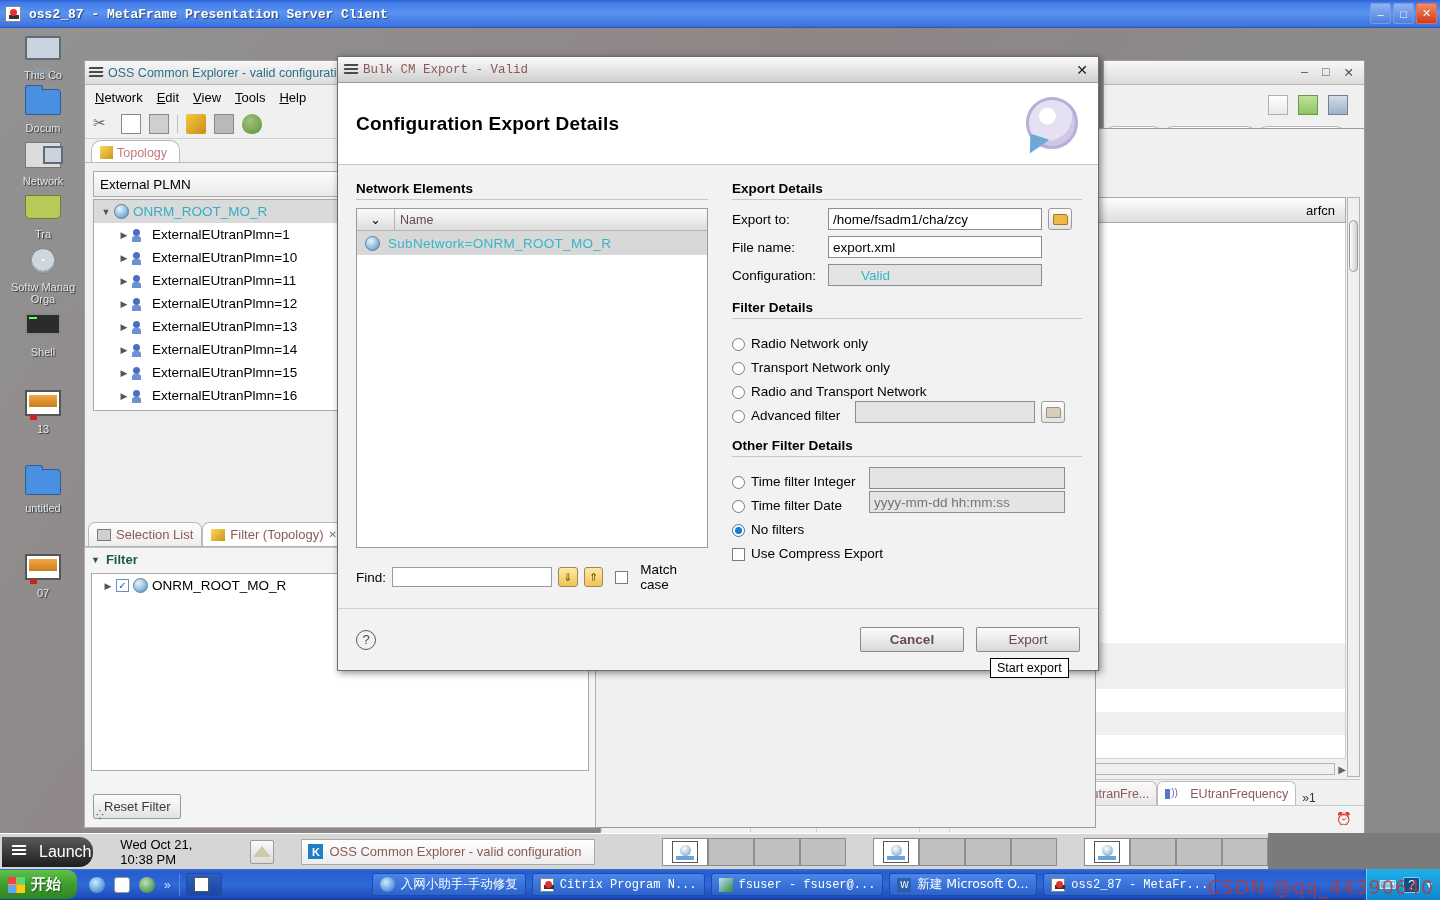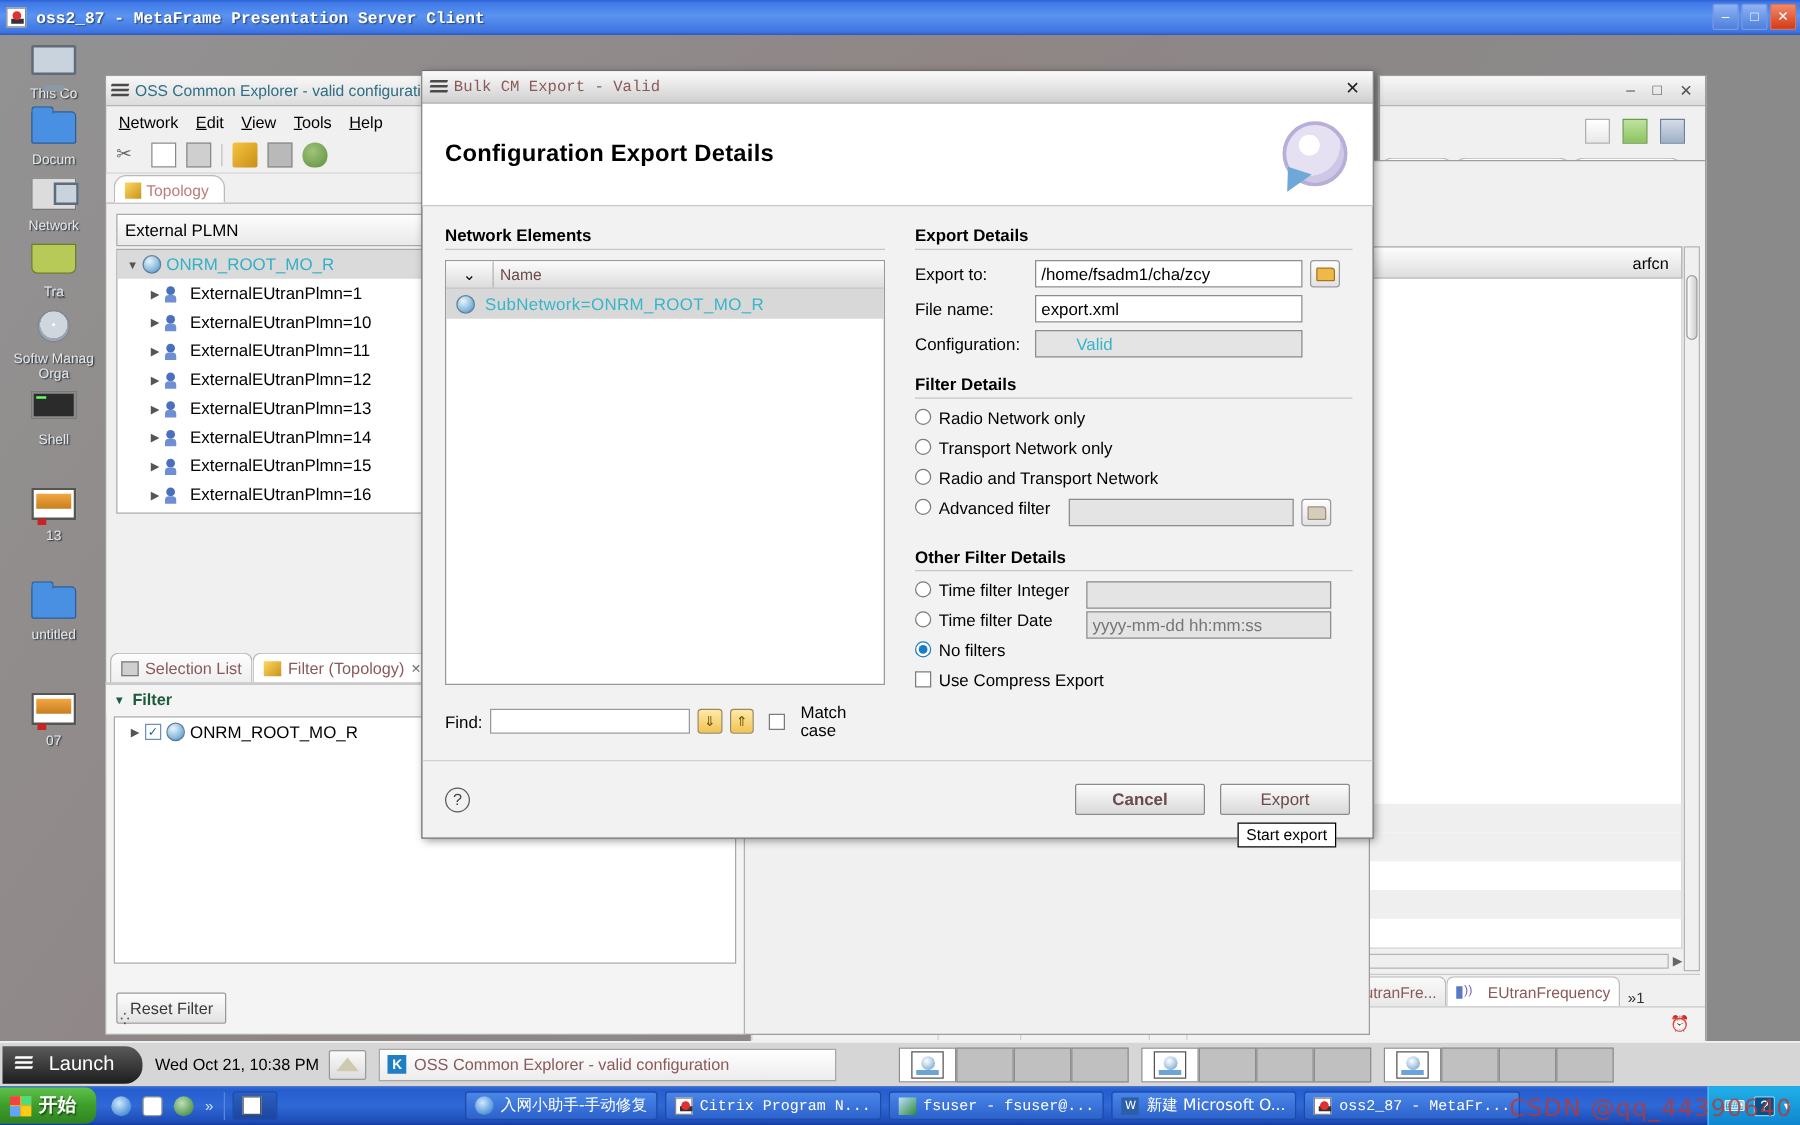--- a/index.html
+++ b/index.html
@@ -174,34 +174,34 @@
     font-size:13.5px; font-family:"Liberation Sans", sans-serif; }
   .tinput.disabled{ background:#e4e4e4; color:#35b6c9; }
   .folderbtn{ width:24px;height:22px; margin-left:6px; border:1px solid #9a9a9a; border-radius:3px;
     background:linear-gradient(to bottom,#fdfdfd,#e2e2e2); display:flex;align-items:center;justify-content:center;}
   .folder-glyph{ width:15px;height:11px;background:#eeb94a;border:1px solid #a3771a;border-radius:1px 3px 1px 1px;}
   .folder-glyph.grey{ background:#d6cdbd; border-color:#9a907d;}
   .radio{ width:13px;height:13px;border-radius:50%;border:1px solid #7b7b7b;background:#fff;
     display:inline-flex;align-items:center;justify-content:center;margin-right:6px;flex:none;}
   .radio.on{ border-color:#1b7cc4; }
   .radio.on:after{ content:""; width:7px;height:7px;border-radius:50%;background:#1b7cc4;}
-  .optrow{ display:flex; align-items:flex-start; height:24px; font-size:13.5px; }
+  .optrow{ display:flex; align-items:flex-end; height:24px; font-size:13.5px; }
   .sqchk{ width:13px;height:13px;border:1px solid #7b7b7b;background:#fff;margin-right:6px;flex:none;}
   #dlg-foot{ position:absolute; left:0; right:0; bottom:0; height:62px;
     border-top:1px solid #cfcfcf; display:flex; align-items:center; padding:0 18px; }
   .helpq{ width:20px;height:20px;border-radius:50%;border:1.6px solid #5a5a5a;
     display:flex;align-items:center;justify-content:center;font-size:13px;color:#4a4a4a;}
   .dbtn{ width:104px;height:25px; border:1px solid #8a8a8a; border-radius:2px;
     background:linear-gradient(to bottom,#fcfcfc,#d9d9d9); font-size:13.5px; color:#6b4a4a;}
   #tooltip{ position:absolute; left:990px; top:630px; background:#fff; border:1px solid #000;
     font-size:12.5px; padding:2px 6px; z-index:60;}
 
   
-  #jtaskbar{ position:absolute; left:0; top:833px; width:1440px; height:36px;
-    background:#d6d6d6; border-top:1px solid #fff; display:flex; align-items:center; }
+  #jtaskbar{ position:absolute; left:0; top:833px; width:1268px; height:36px;
+    background:#d6d6d6; border-top:1px solid #fff; display:flex; align-items:center;gap:17px; }
   #launch{ width:112px;height:30px; margin-left:2px;
     background:linear-gradient(to bottom,#5a5a5a,#1d1d1d);
     border-radius:0 14px 14px 0; display:flex;align-items:center;gap:7px; padding-left:10px;
     color:#fff; font-size:16px;}
   .clock{ margin-left:10px; font-size:13px; }
   .trayicon{ width:30px;height:24px;margin-left:8px;border:1px solid #9a9a9a;border-radius:2px;
     background:linear-gradient(to bottom,#fafafa,#dcdcdc); display:flex;align-items:center;justify-content:center;}
   .trayicon .tri{ width:0;height:0;border-left:9px solid transparent;border-right:9px solid transparent;border-bottom:11px solid #cfc9ae;}
   #jtask-item{ margin-left:10px; height:26px; width:366px; border:1px solid #a8a8a8;
     background:linear-gradient(to bottom,#fff,#ececec); display:flex;align-items:center;gap:6px;

